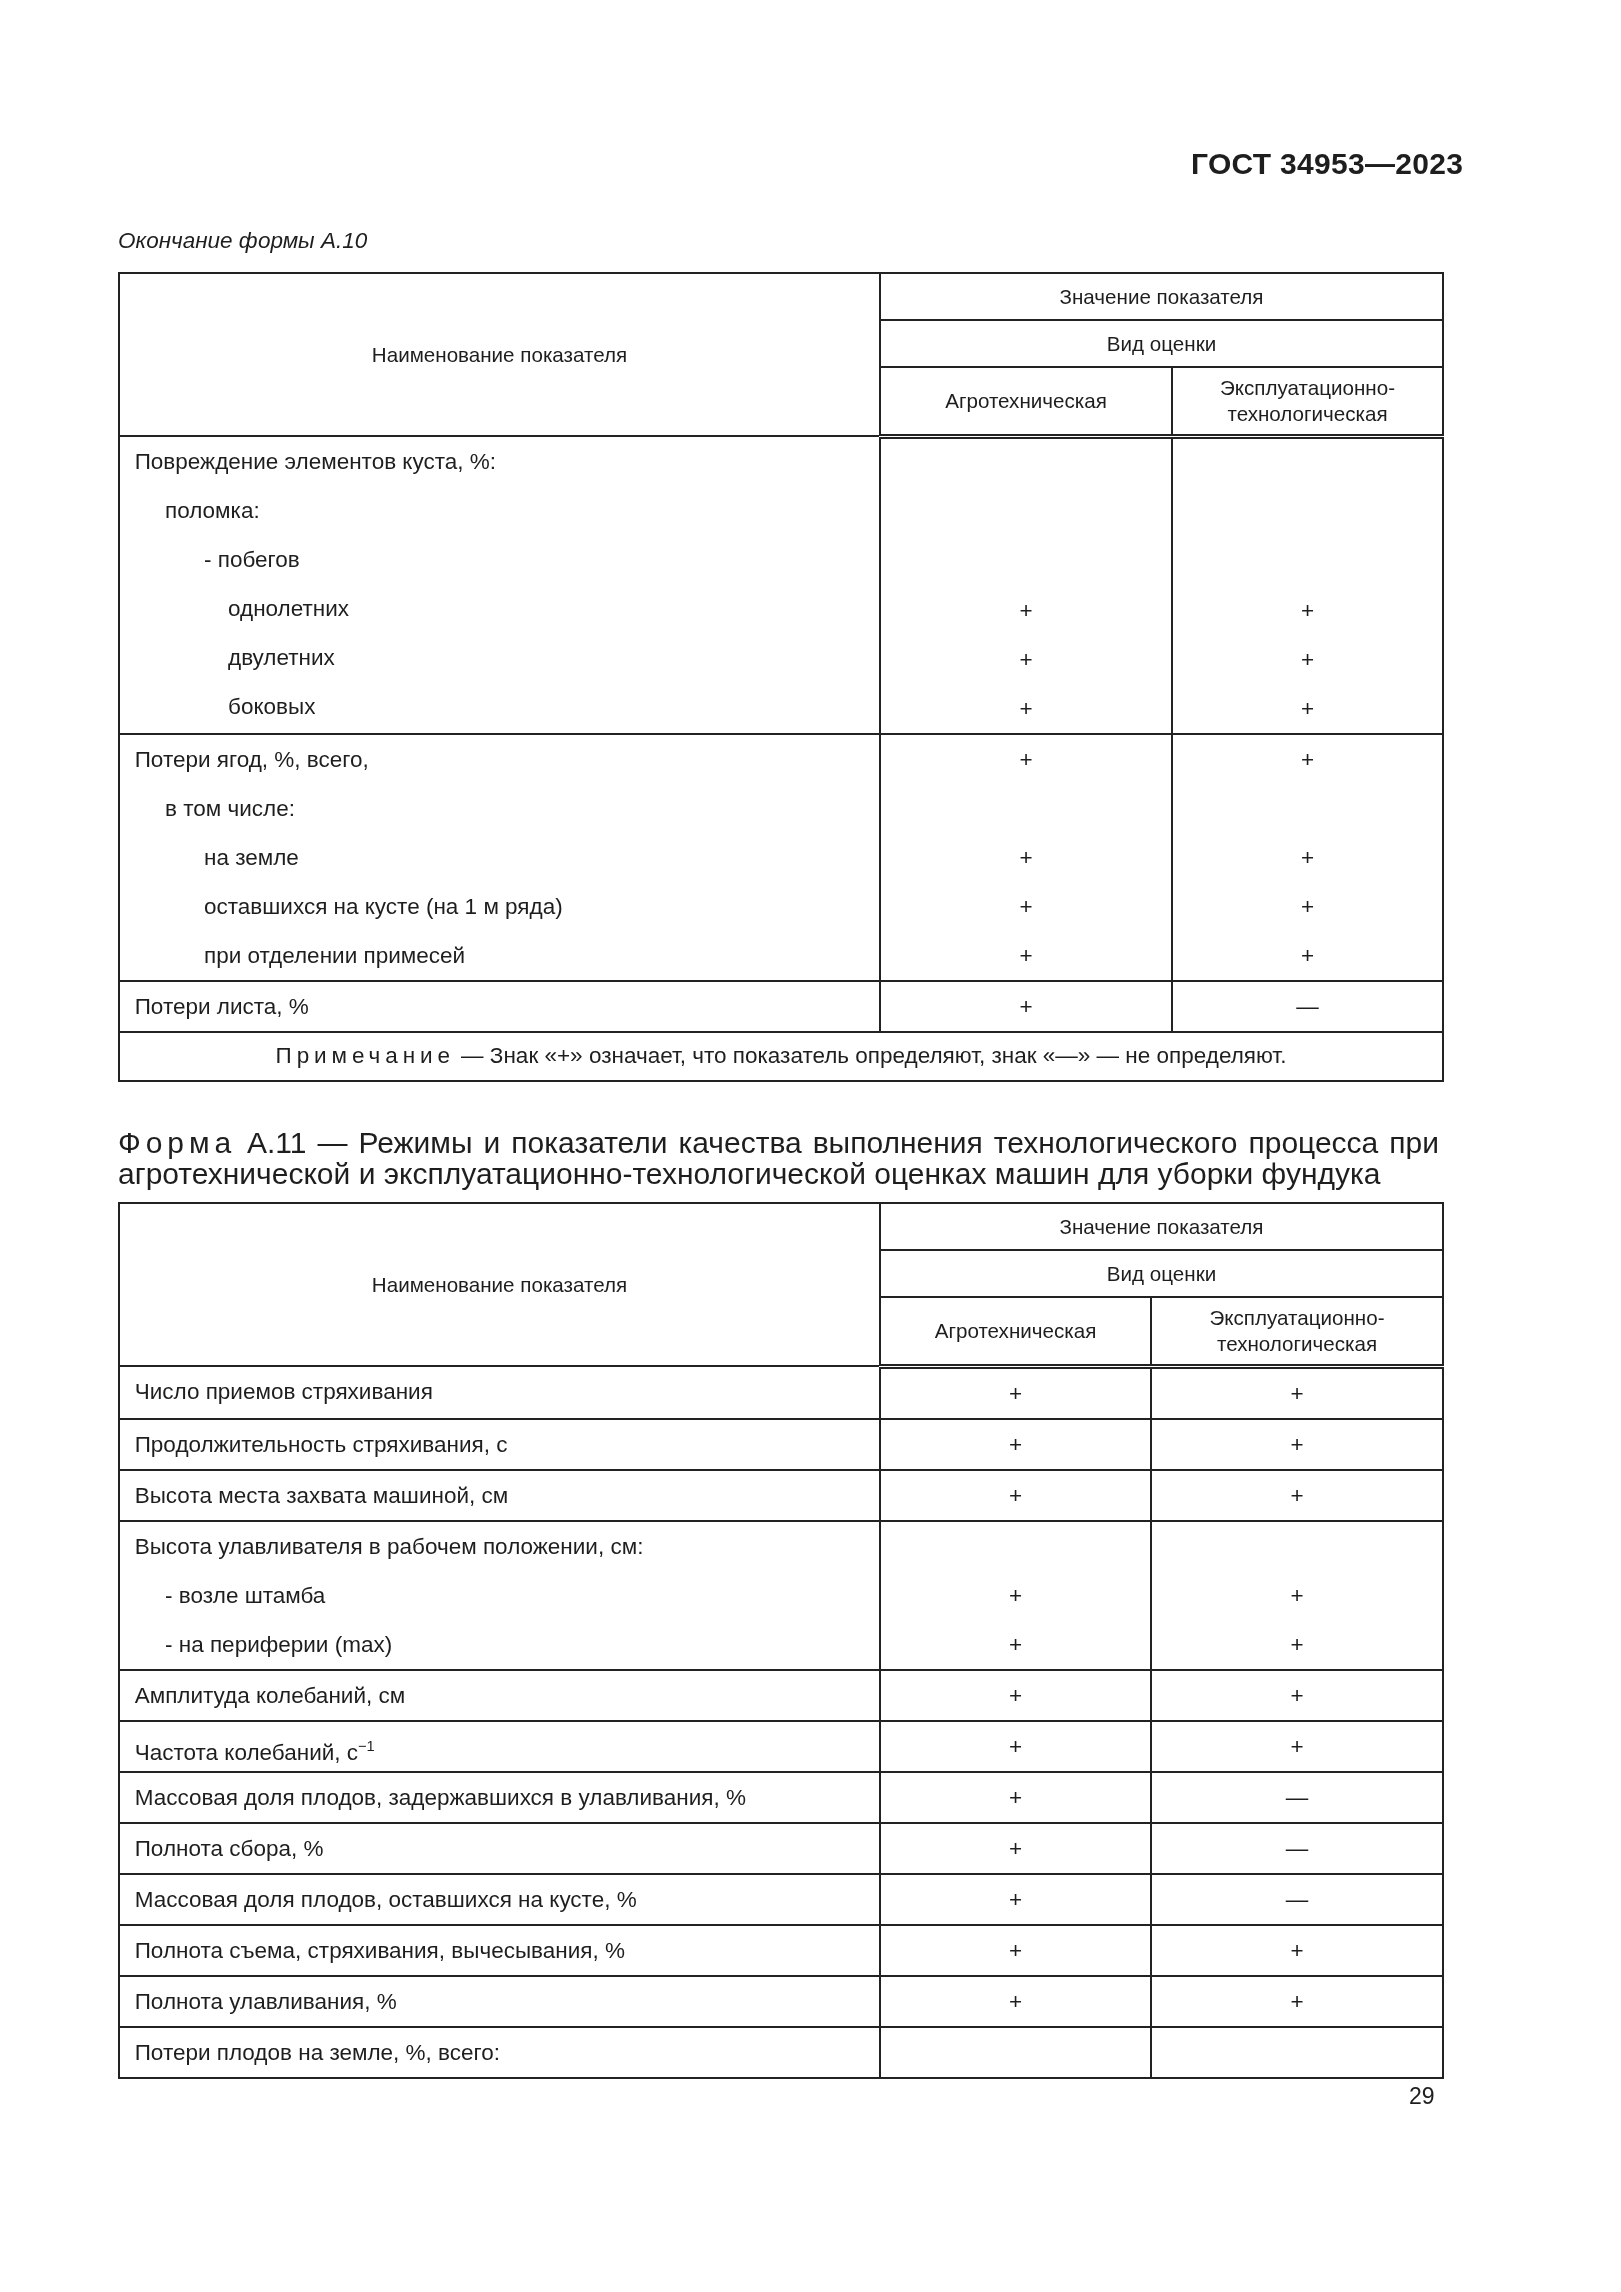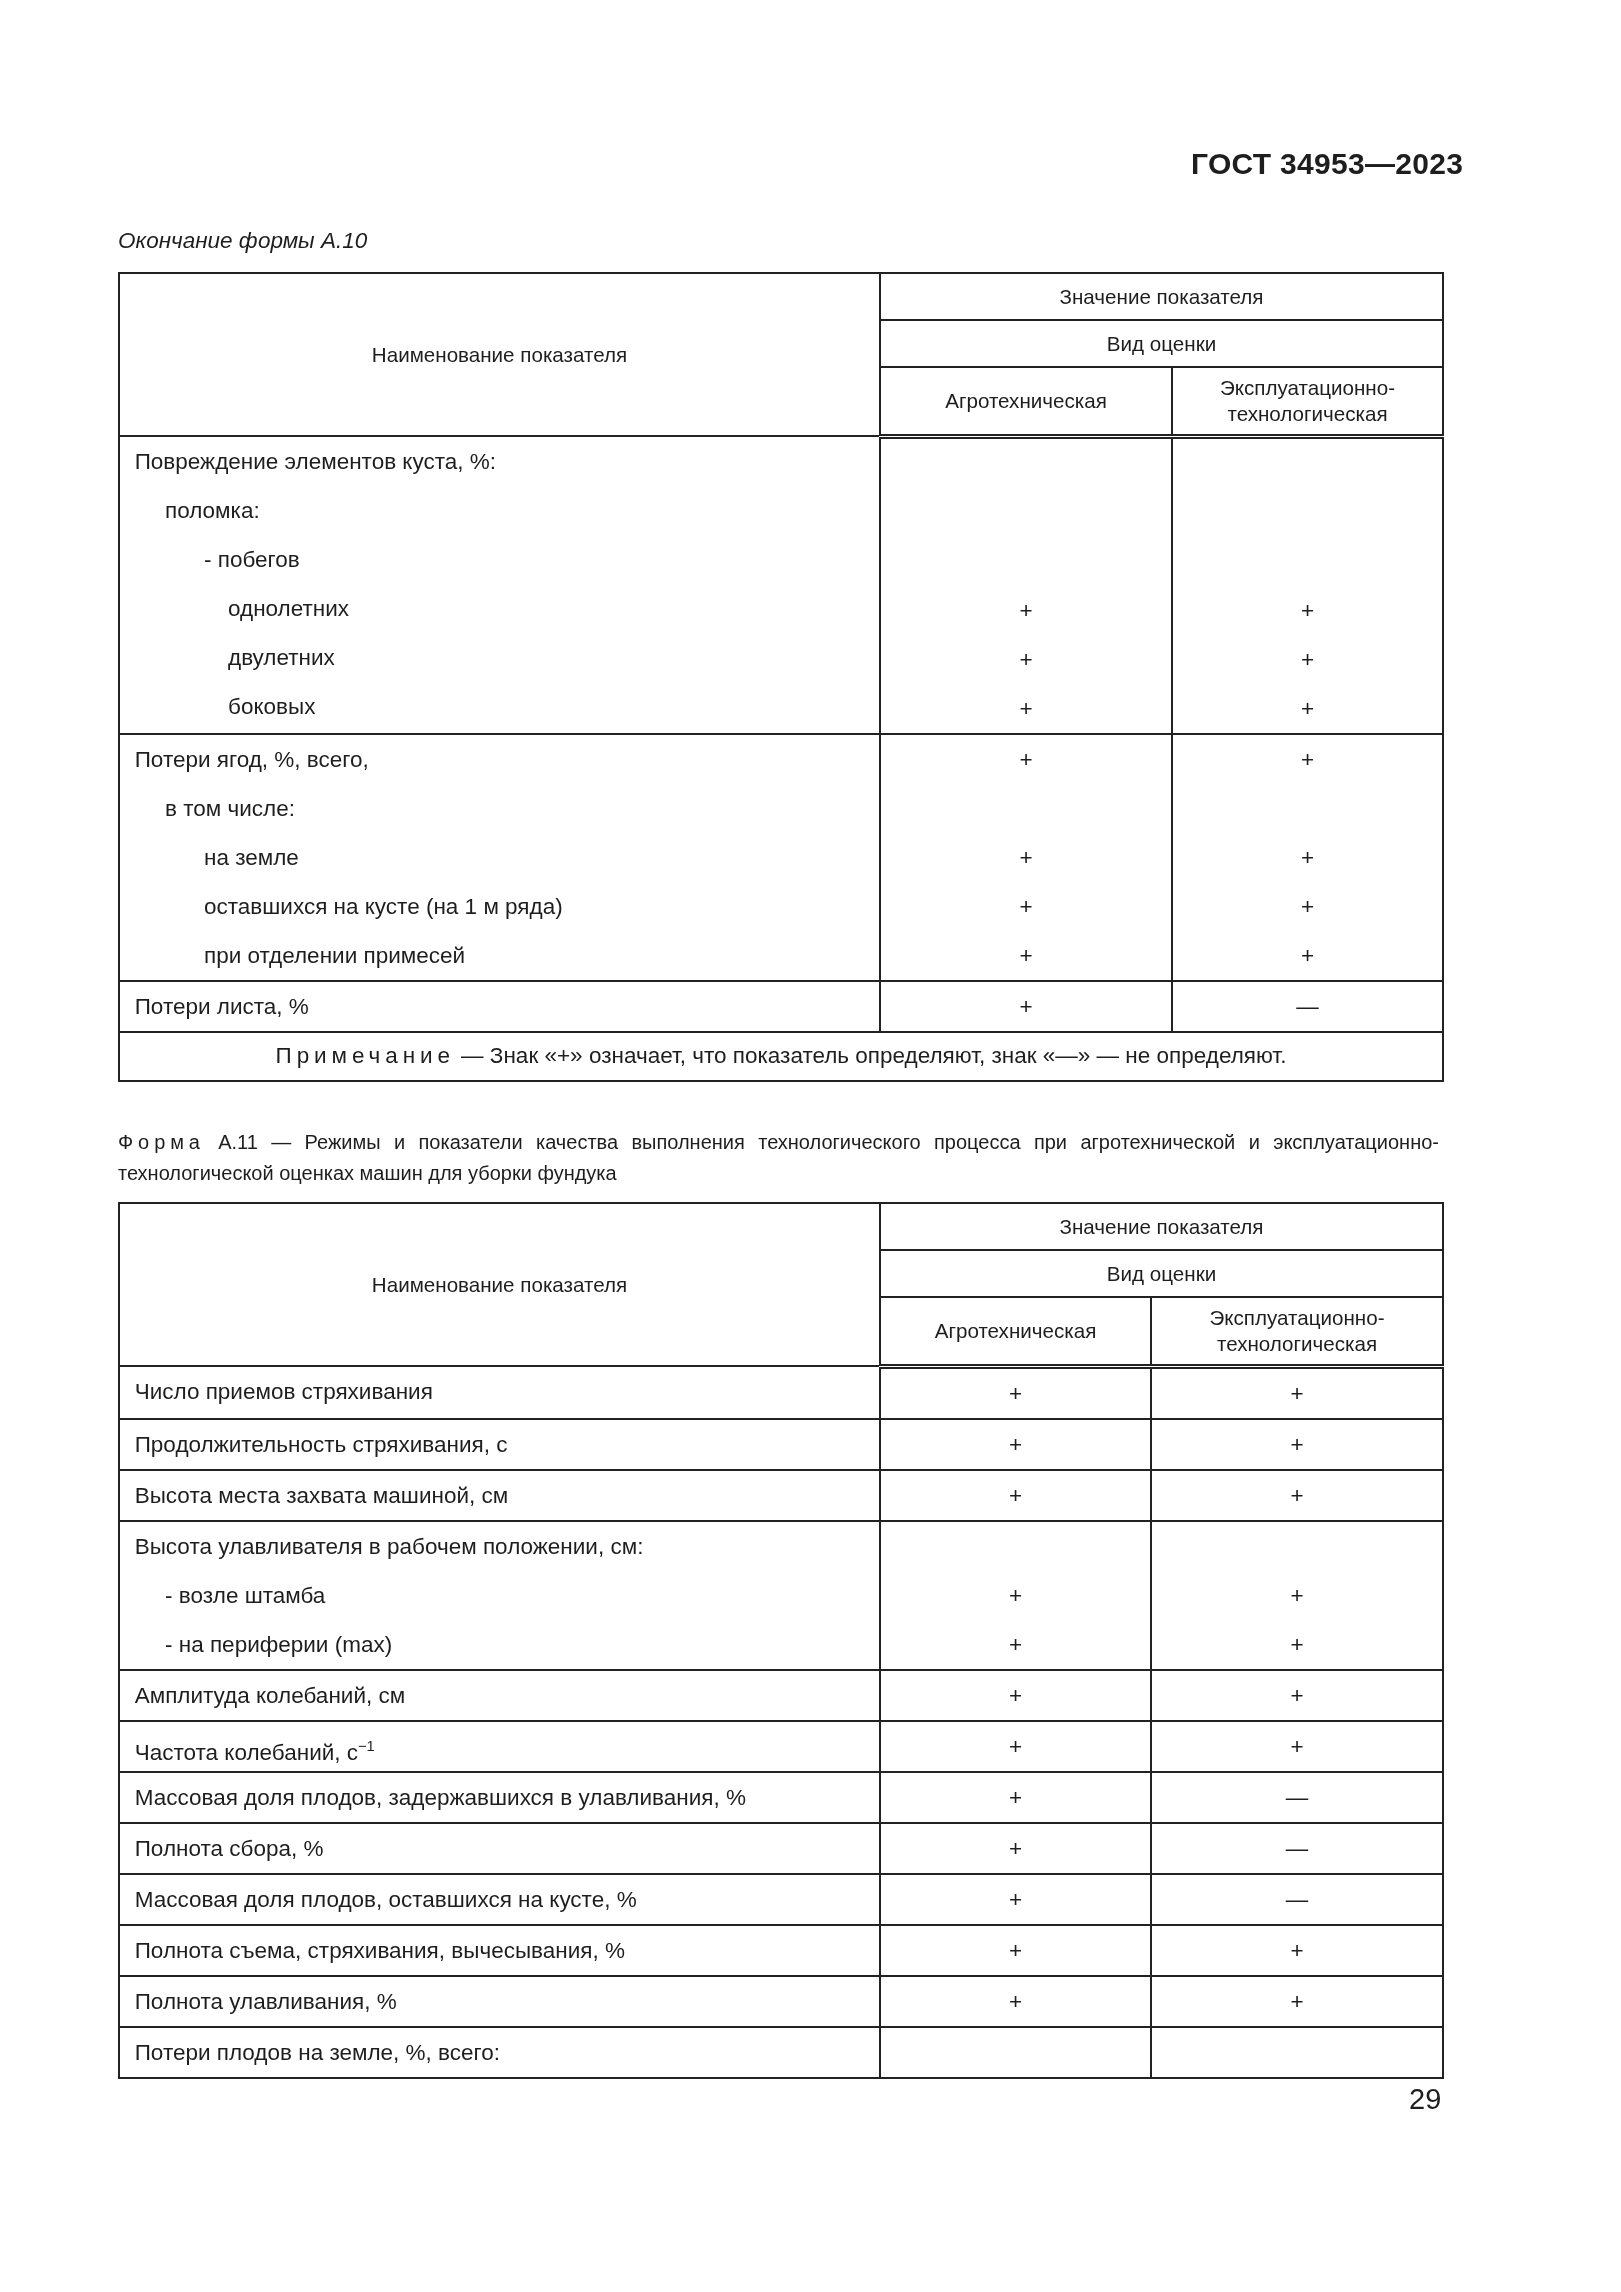--- a/index.html
+++ b/index.html
@@ -1,21 +1,21 @@
 <!DOCTYPE html>
 <html><head>
 <meta charset="utf-8">
 <style>
   html, body { margin: 0; padding: 0; background: #ffffff; }
   body { width: 1621px; height: 2293px; position: relative; font-family: "Liberation Sans", sans-serif; color: #1e1e1e; }
   .header-code { position: absolute; left: 1191px; top: 147px; font-size: 30px; font-weight: bold; letter-spacing: 0.3px; }
   .caption-italic { position: absolute; left: 118px; top: 228px; font-size: 22.5px; font-style: italic; }
-  .form-title { position: absolute; left: 118px; top: 1127px; width: 1321px; font-size: 20px; line-height: 31px; text-align: justify; text-align-last: left; }
+  .form-title { position: absolute; left: 118px; top: 1127px; width: 1321px; font-size: 30px; line-height: 31px; text-align: justify; text-align-last: left; }
   .spaced { letter-spacing: 4.9px; }
-  .page-number { position: absolute; left: 1409px; top: 2083px; font-size: 29px; }
+  .page-number { position: absolute; left: 1409px; top: 2083px; font-size: 23px; }
 
   table.gost { position: absolute; left: 118px; border-collapse: collapse; table-layout: fixed; font-size: 22.5px; }
   table.gost td { border: 2px solid #222; padding: 0; vertical-align: top; }
   table.gost .hcell { text-align: center; vertical-align: middle; font-size: 20.6px; line-height: 25.5px; }
   table.gost tr.hsep td { border-bottom: 5.9px double #222; }
   .lines div { height: 49px; line-height: 49px; white-space: nowrap; }
   .lines .l0 { padding-left: 14.7px; }
   .lines .l1 { padding-left: 45px; }
   .lines .l2 { padding-left: 84px; }
   .lines .l3 { padding-left: 108px; }

